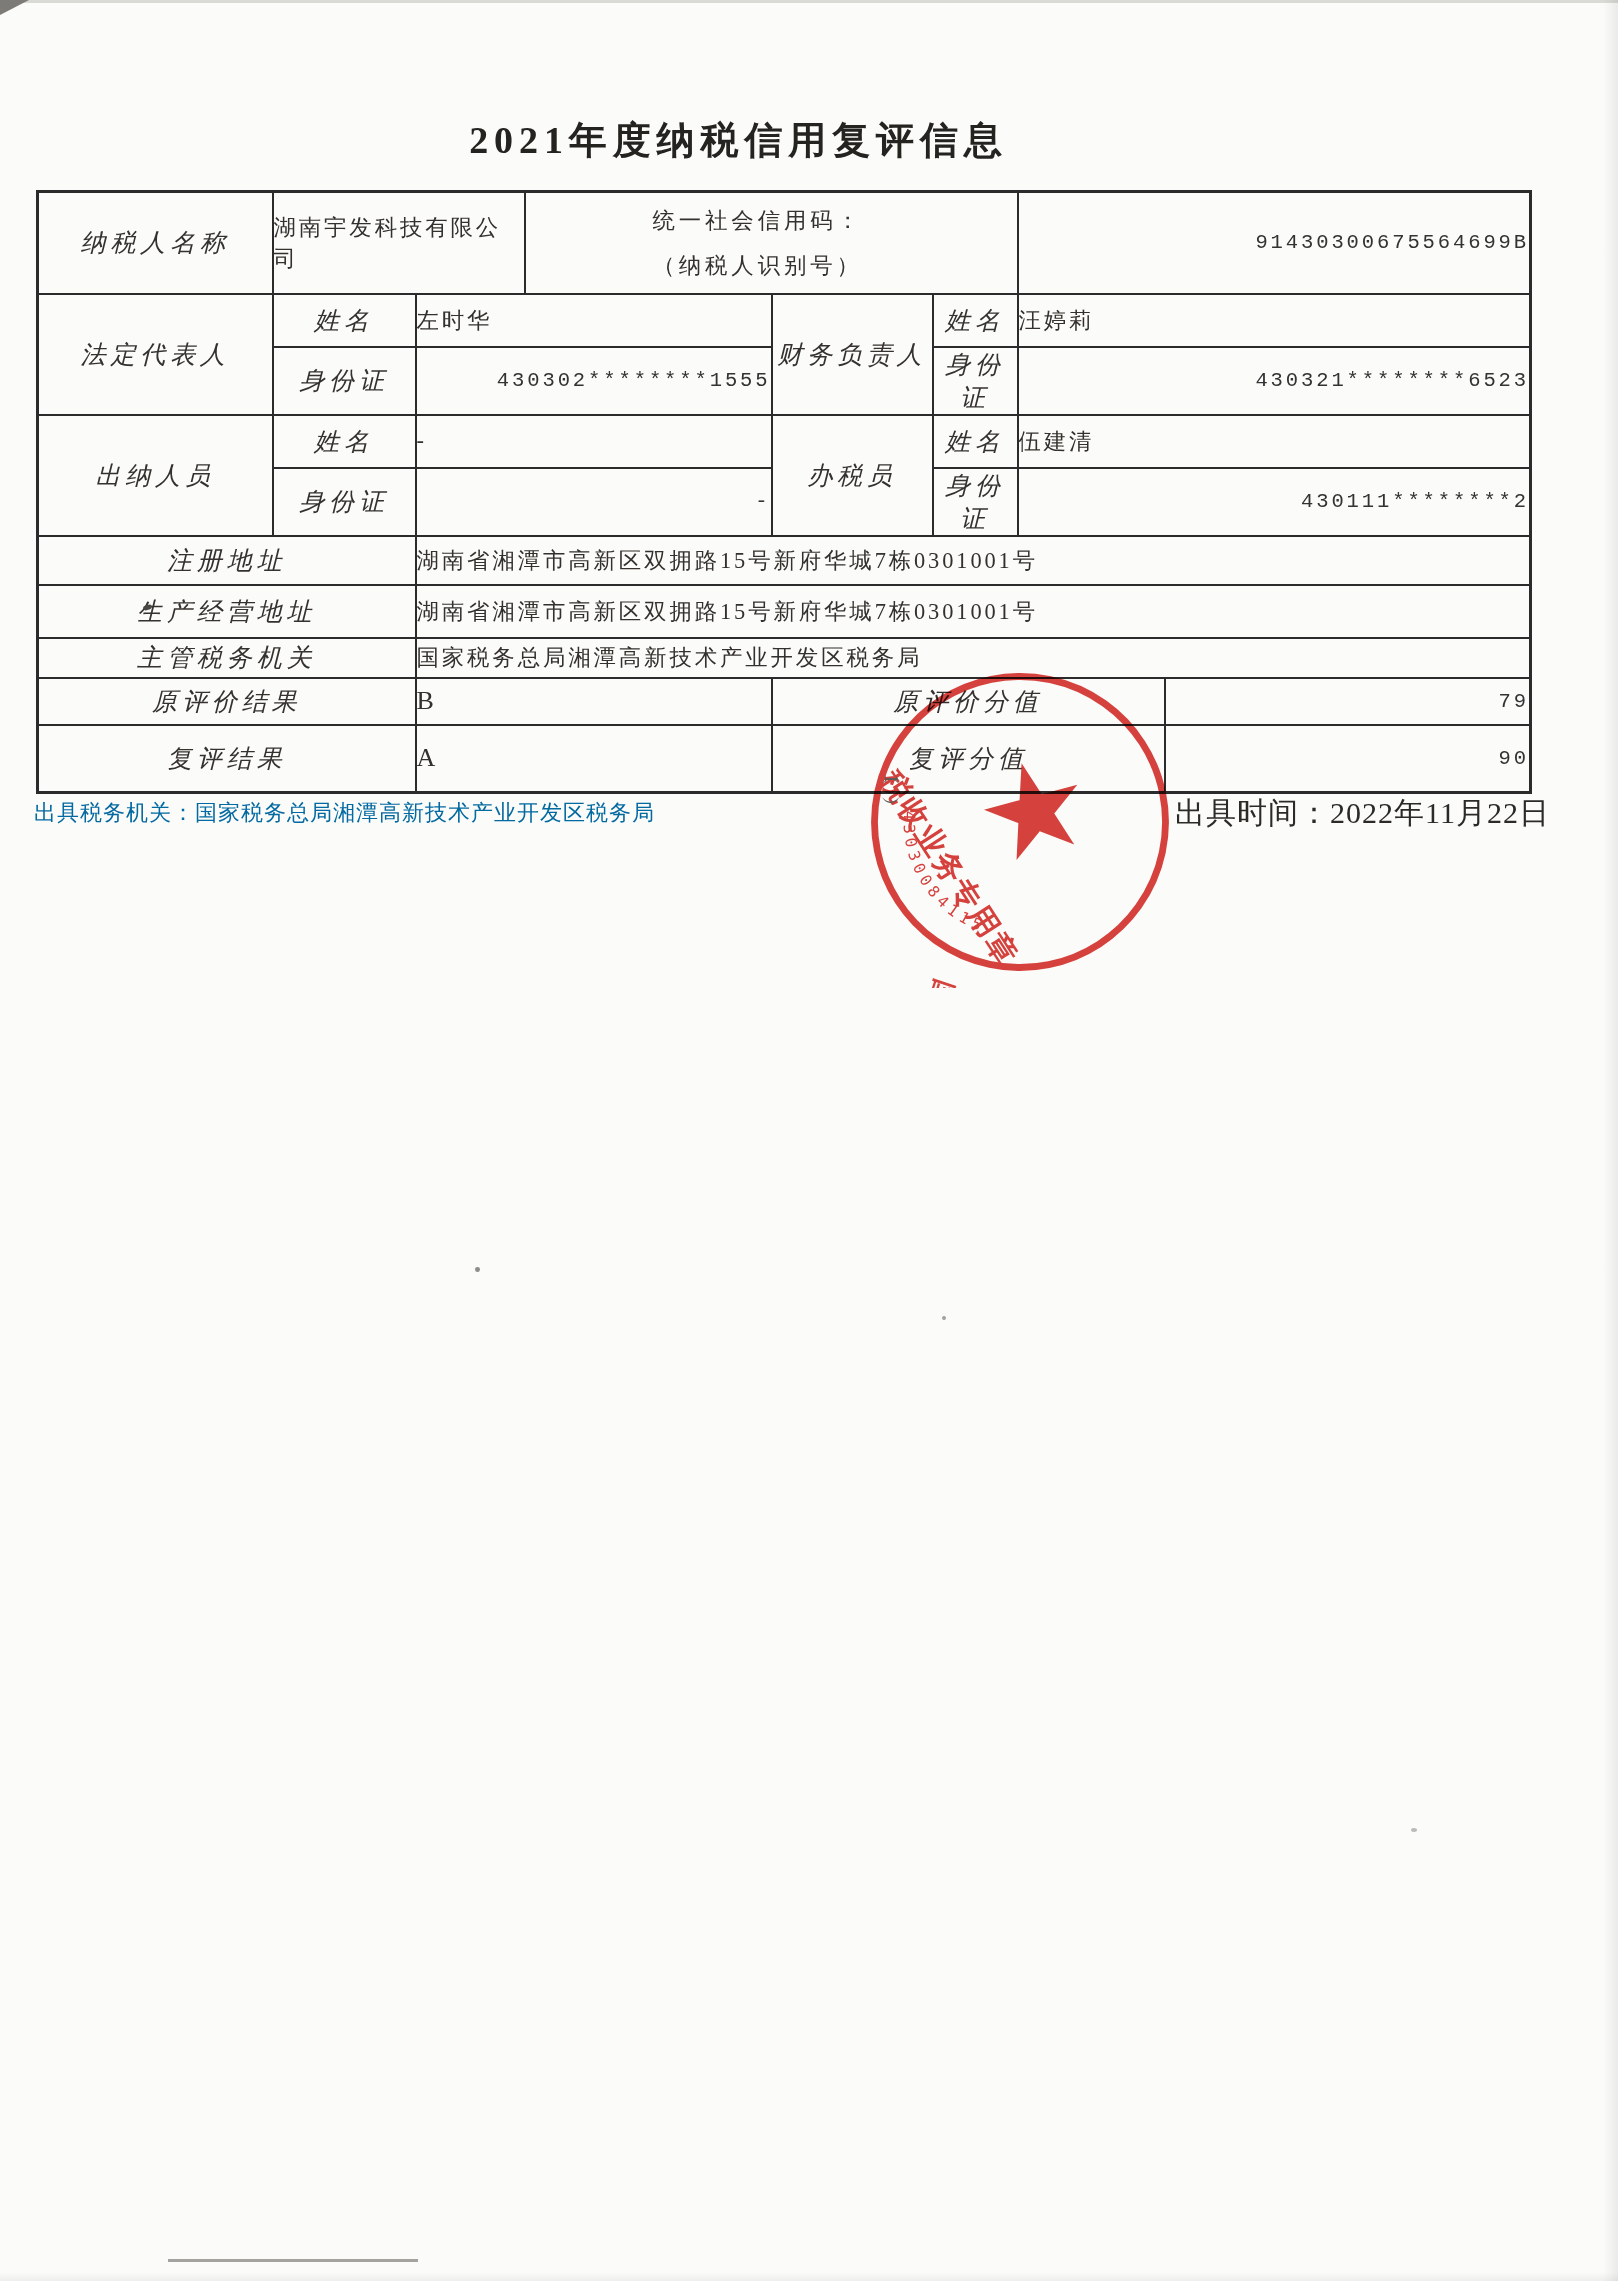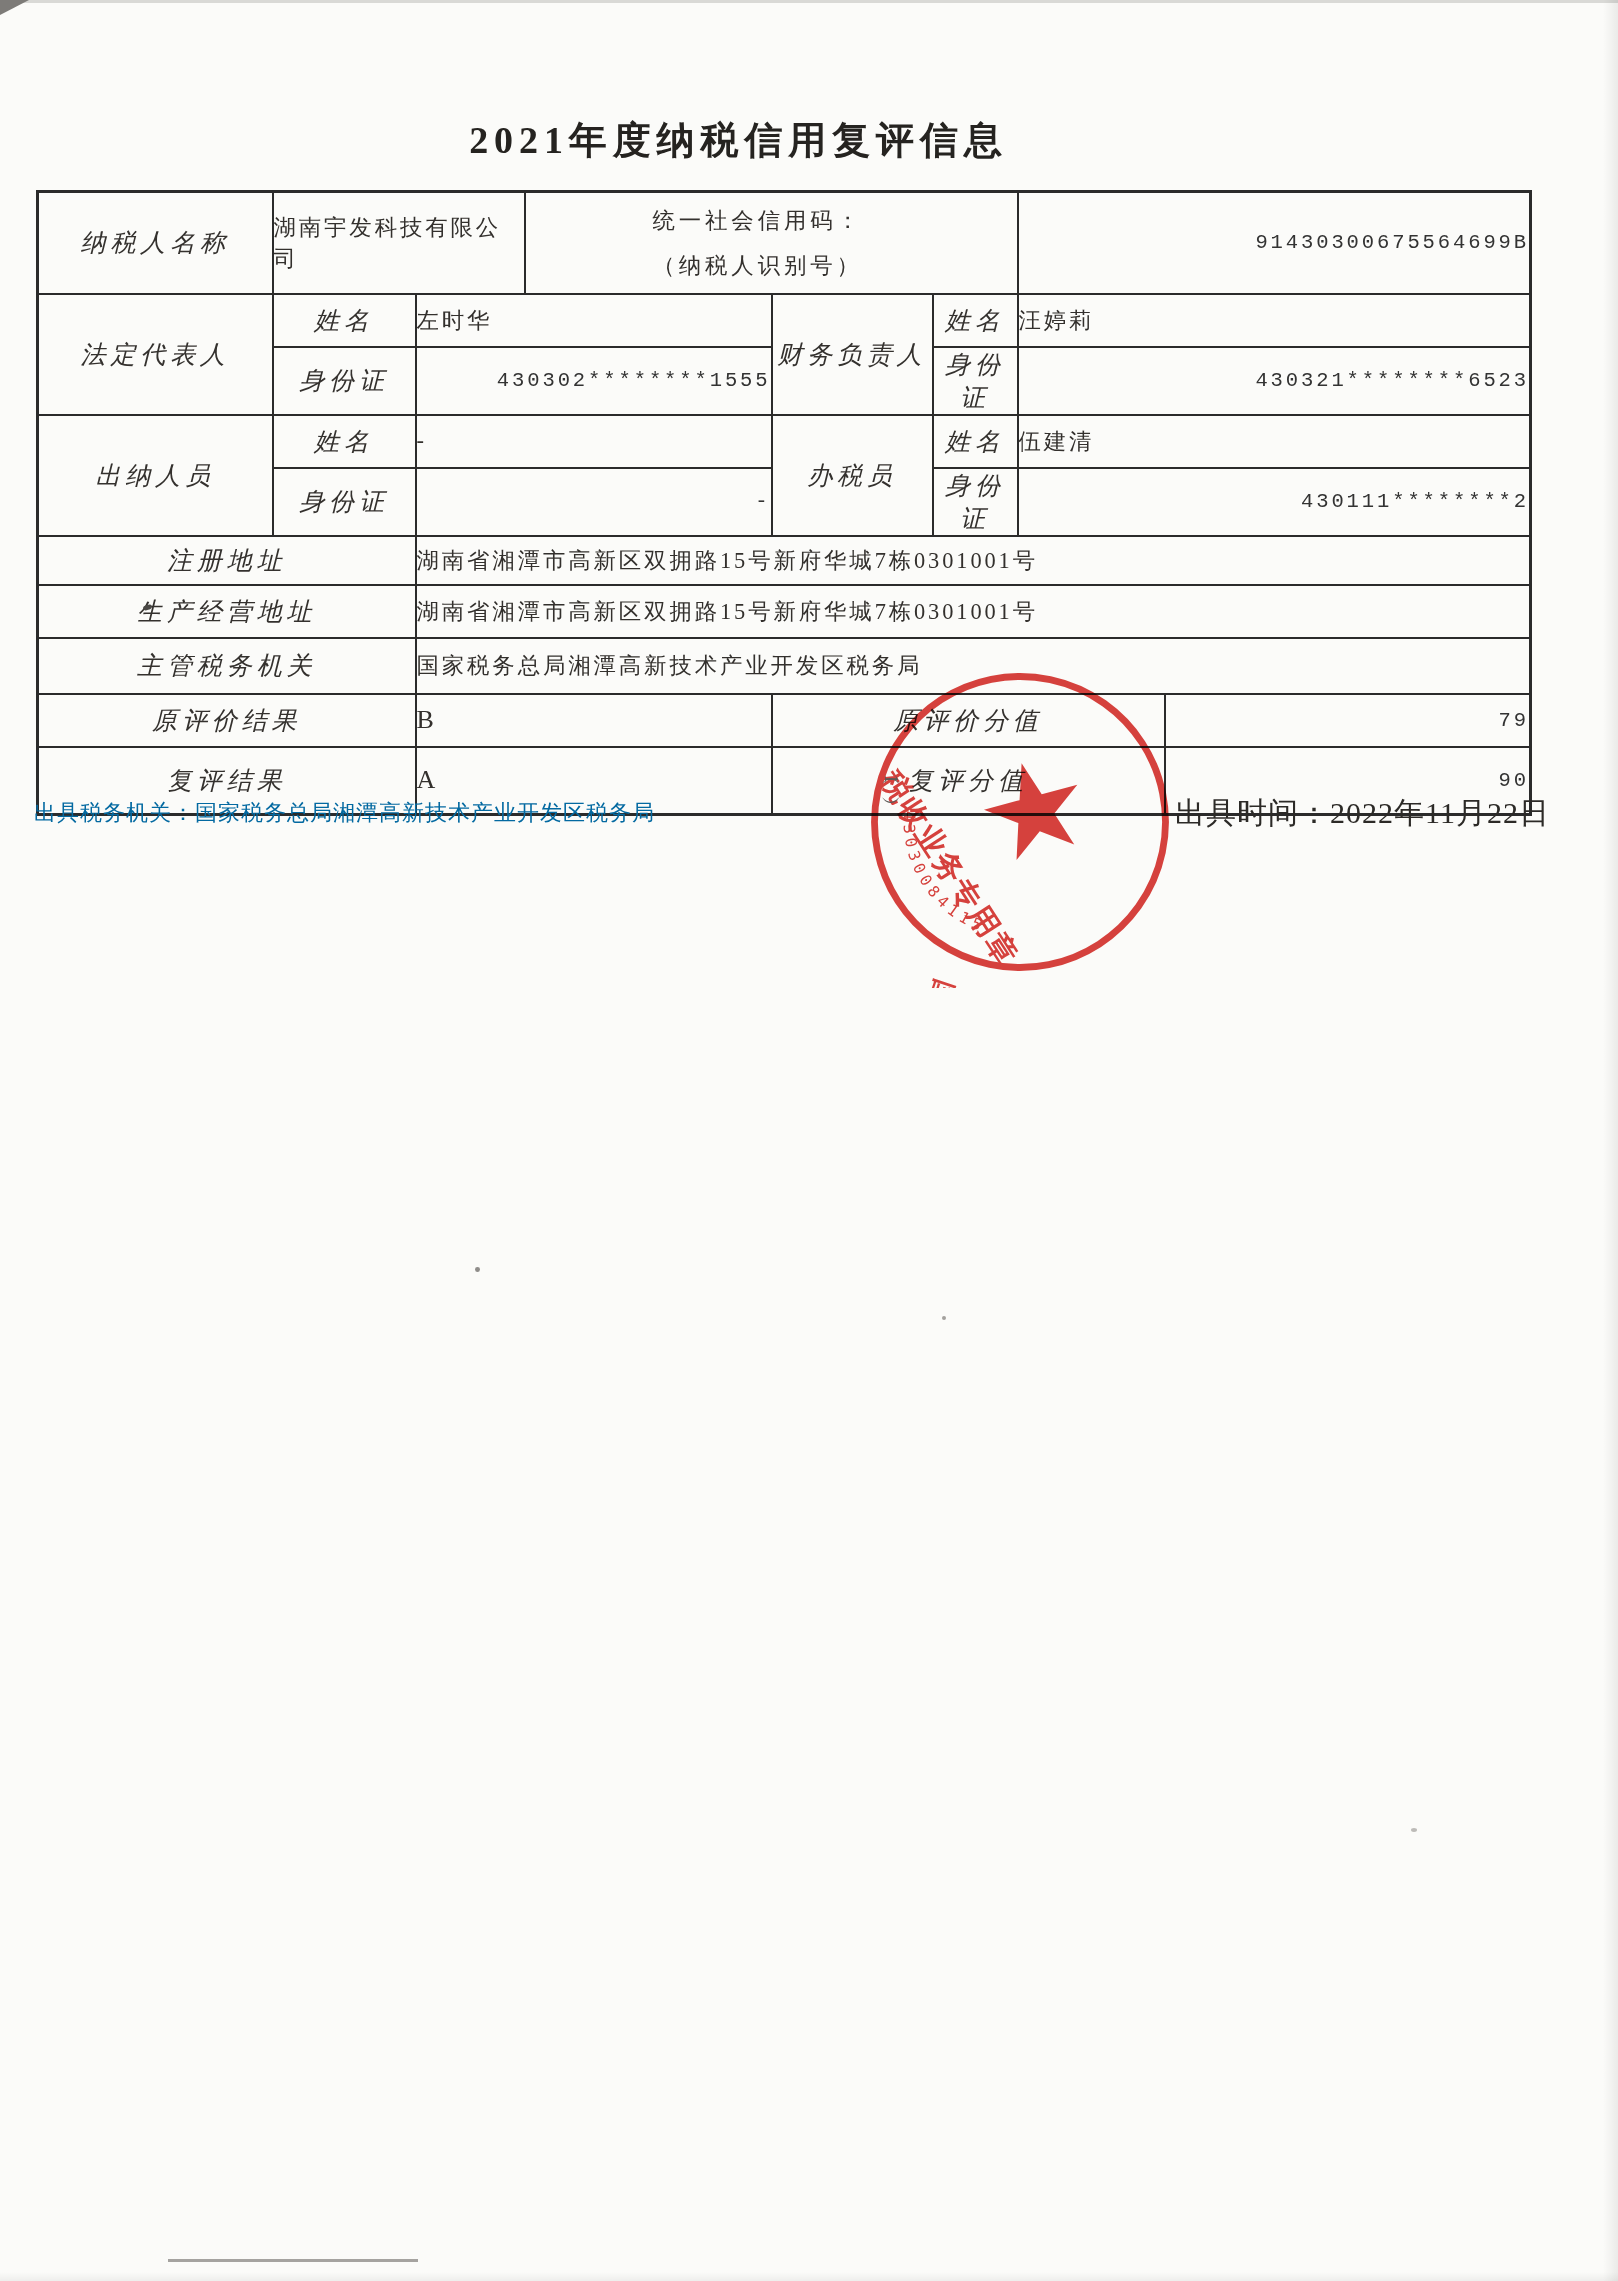--- a/index.html
+++ b/index.html
@@ -27,21 +27,21 @@
     background:transparent;
   }
   table.form td{
     border:2.9px solid var(--line);
     vertical-align:middle;
     padding:0;
     overflow:hidden;
   }
   table.form{border:3.9px solid var(--line);}
   .r1{height:102px}.r2{height:53px}.r3{height:55px}.r4{height:53px}.r5{height:54px}
-  .r6{height:49px}.r7{height:53px}.r8{height:56px}.r9{height:53px}.r10{height:68px}
+  .r6{height:49px}.r7{height:53px}.r8{height:40px}.r9{height:47px}.r10{height:68px}
   td.lbl{
     text-align:center;font-size:25px;letter-spacing:4.9px;color:#34312e;font-style:italic;
   }
   td.val{
     text-align:left;padding-left:15.6px;font-size:22.4px;letter-spacing:2.9px;color:#33302d;
   }
   td.val-num{
     text-align:right;padding-left:15.6px;
     font-family:"Liberation Mono","DejaVu Sans Mono",monospace;
     font-size:20.5px;letter-spacing:2.9px;color:#333;

